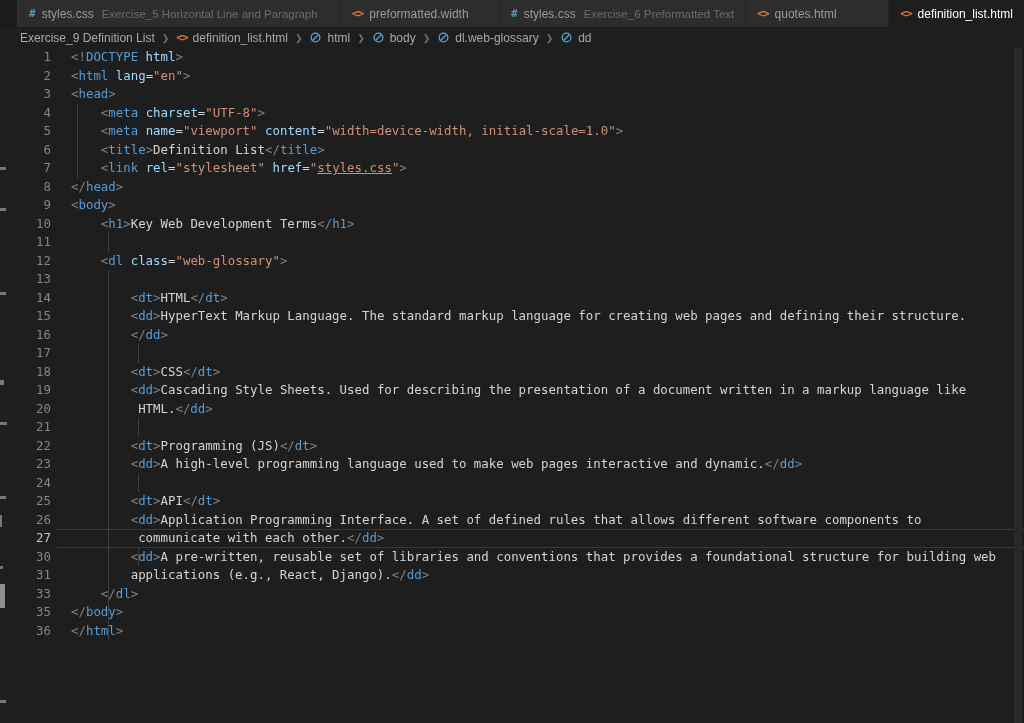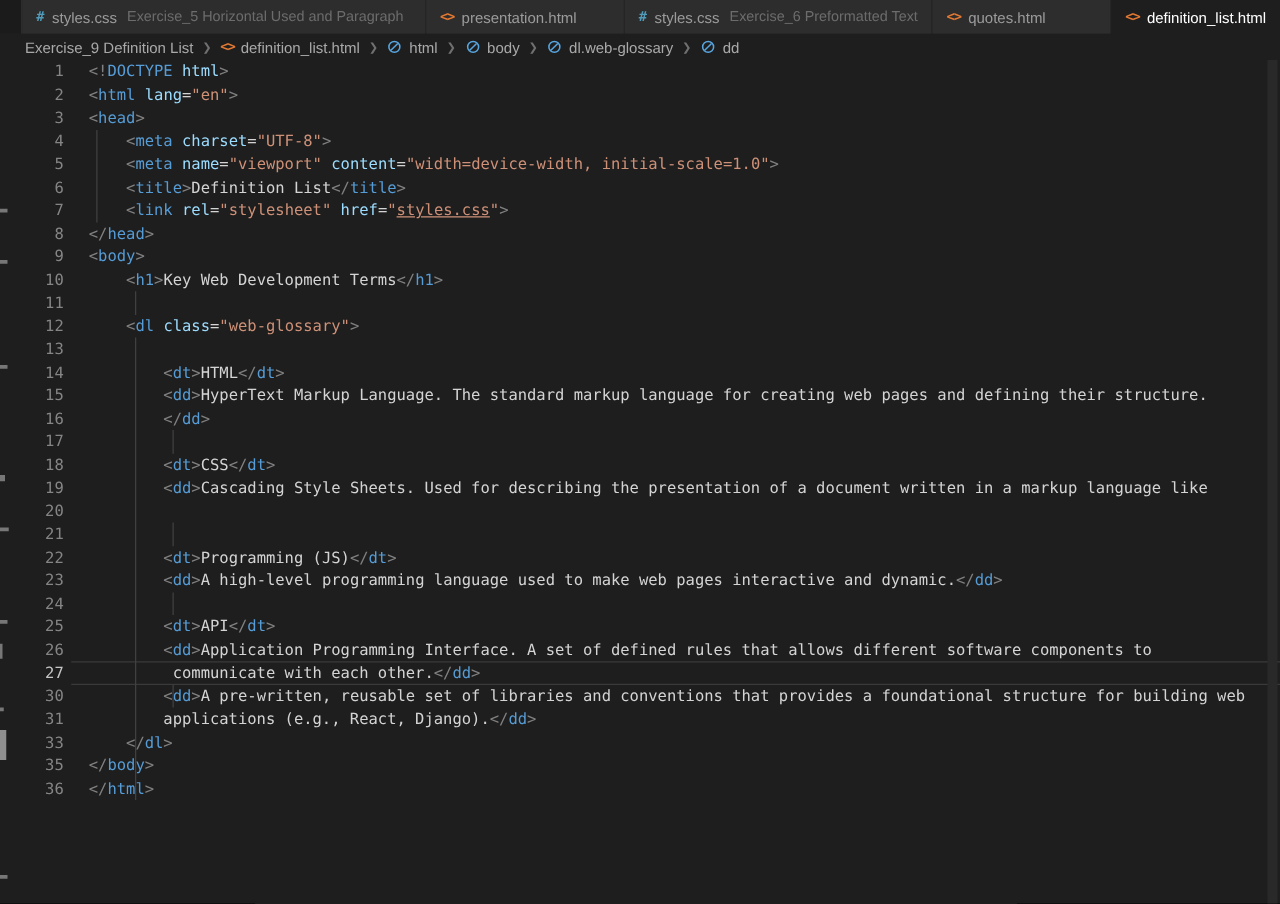--- a/index.html
+++ b/index.html
@@ -60,25 +60,25 @@
 </style>
 </head>
 <body>
 
 <div id="screen">
   <div id="tabbar">
     <div class="tab-spacer"></div>
   <div class="tab" style="min-width: 322px;">
         <span class="ficon css">#</span>
         <span class="tname">styles.css</span>
-        <span class="tdesc">Exercise_5 Horizontal Used and Paragraph</span>
+        <span class="tdesc">Exercise_5 Horizontal Line and Paragraph</span>
       </div>
       <div class="tab" style="min-width: 158px;">
         <span class="ficon html">&lt;&gt;</span>
-        <span class="tname">presentation.html</span>
+        <span class="tname">preformatted.width</span>
       </div>
       <div class="tab" style="min-width: 244px;">
         <span class="ficon css">#</span>
         <span class="tname">styles.css</span>
         <span class="tdesc">Exercise_6 Preformatted Text</span>
       </div>
       <div class="tab" style="min-width: 142px;">
         <span class="ficon html">&lt;&gt;</span>
         <span class="tname">quotes.html</span>
       </div>
@@ -209,20 +209,21 @@
       <div class="line">
         <span class="ln">18</span>
         <span class="code"><span class="tk-x">        </span><span class="tk-p">&lt;</span><span class="tk-t">dt</span><span class="tk-p">&gt;</span><span class="tk-x">CSS</span><span class="tk-p">&lt;/</span><span class="tk-t">dt</span><span class="tk-p">&gt;</span></span>
       </div>
       <div class="line">
         <span class="ln">19</span>
         <span class="code"><span class="tk-x">        </span><span class="tk-p">&lt;</span><span class="tk-t">dd</span><span class="tk-p">&gt;</span><span class="tk-x">Cascading Style Sheets. Used for describing the presentation of a document written in a markup language like</span></span>
       </div>
       <div class="line">
         <span class="ln">20</span>
+        <span class="code"><span class="tk-x">         HTML.</span><span class="tk-p">&lt;/</span><span class="tk-t">dd</span><span class="tk-p">&gt;</span></span>
       </div>
       <div class="line">
         <span class="ln">21</span>
         <span class="code"></span>
       </div>
       <div class="line">
         <span class="ln">22</span>
         <span class="code"><span class="tk-x">        </span><span class="tk-p">&lt;</span><span class="tk-t">dt</span><span class="tk-p">&gt;</span><span class="tk-x">Programming (JS)</span><span class="tk-p">&lt;/</span><span class="tk-t">dt</span><span class="tk-p">&gt;</span></span>
       </div>
       <div class="line">

